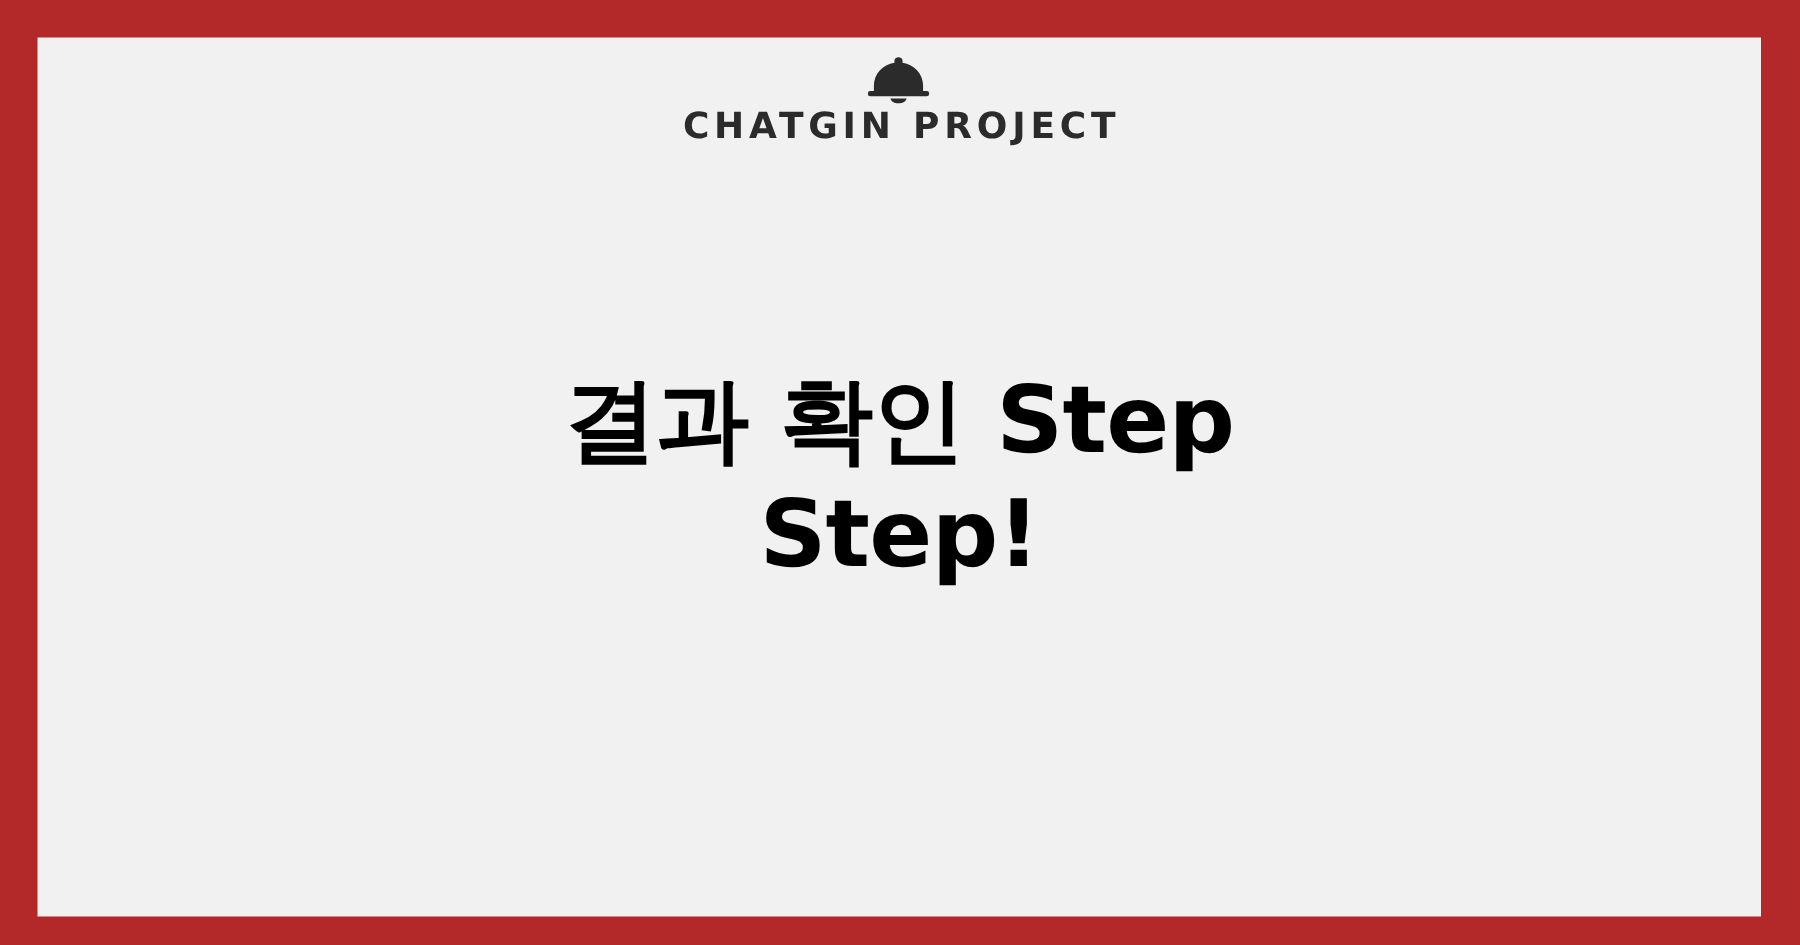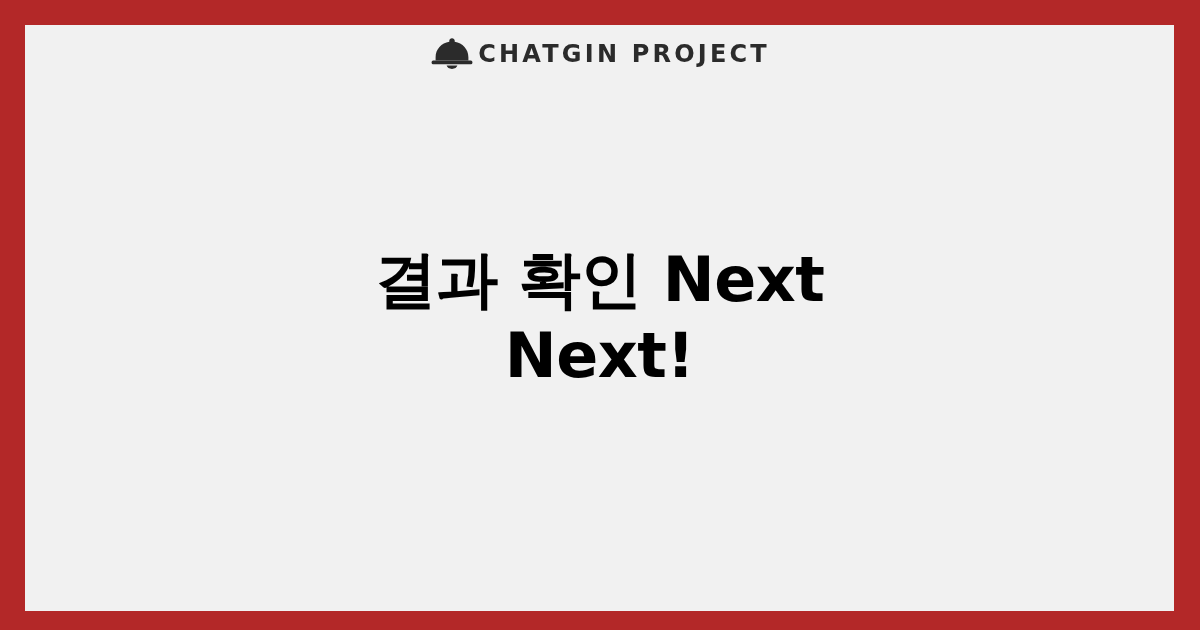--- a/index.html
+++ b/index.html
@@ -33,21 +33,21 @@
     background: #f1f1f1;
     display: flex;
     flex-direction: column;
     align-items: center;
   }
 
   
   .brand {
     margin-top: 11px;
     display: flex;
-    flex-direction: row;
+    flex-direction: column;
     align-items: center;
     line-height: 1;
   }
 
   .brand-icon {
     display: block;
     width: 46px;
     height: 34px;
     color: #2b2b2b;
   }
@@ -103,17 +103,17 @@
           <path fill="currentColor" d="M23 2.2c-1.5 0-2.7 1.0-2.7 2.3v1.3C12.4 7.0 6.6 13.4 6.6 21.2v3.4h32.8v-3.4
                    c0-7.8-5.8-14.2-13.7-15.4V4.5c0-1.3-1.2-2.3-2.7-2.3z"></path>
           <rect fill="currentColor" x="2.6" y="24.6" width="40.8" height="3.6" rx="1.5"></rect>
           <path fill="currentColor" d="M17.6 29.6h10.8c-0.5 2.0-2.6 3.3-5.4 3.3s-4.9-1.3-5.4-3.3z"></path>
         </svg>
       </span>
       <div class="brand-name">CHATGIN PROJECT</div>
     </div>
 
     <div class="headline-wrap">
-      <h1 class="headline">결과 확인 Next Next!</h1>
+      <h1 class="headline">결과 확인 Step Step!</h1>
     </div>
 
   </div>
 </div>
 
 </body></html>

